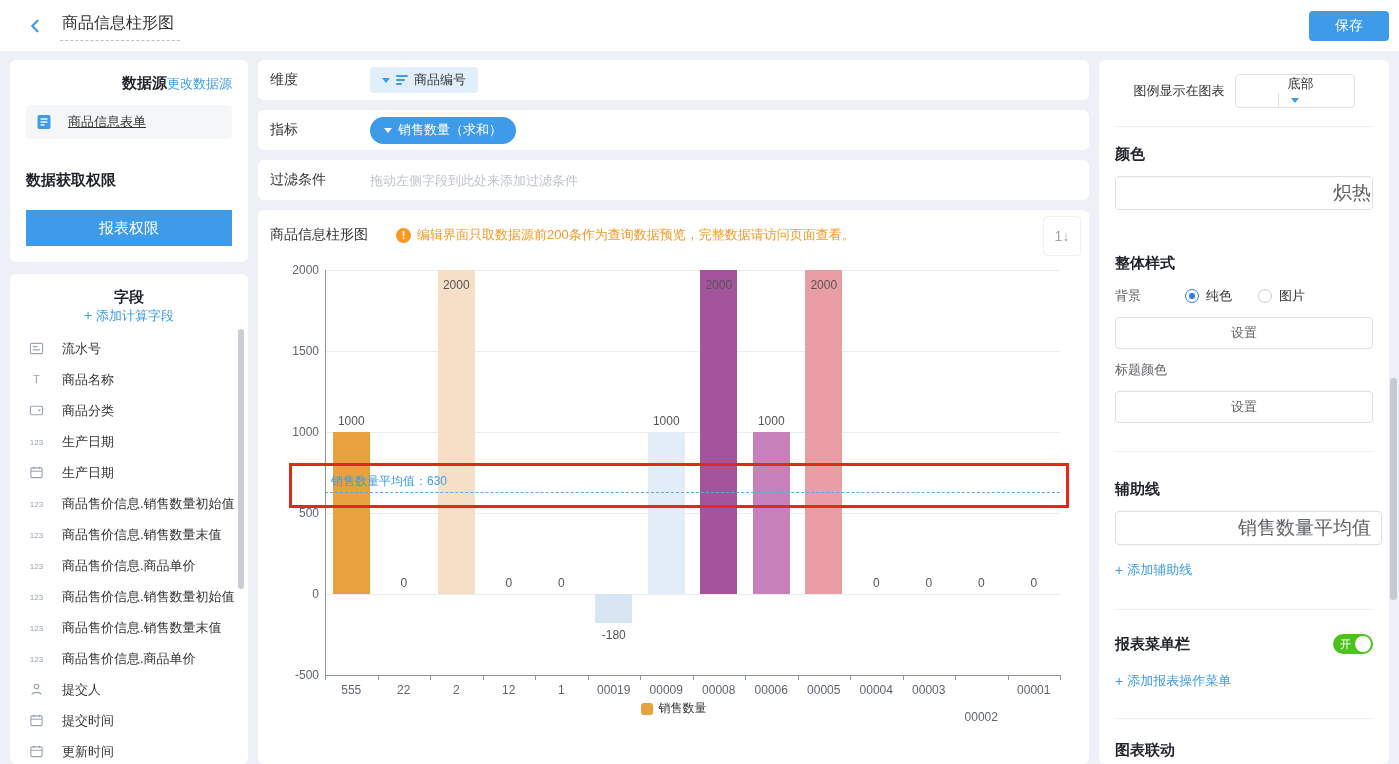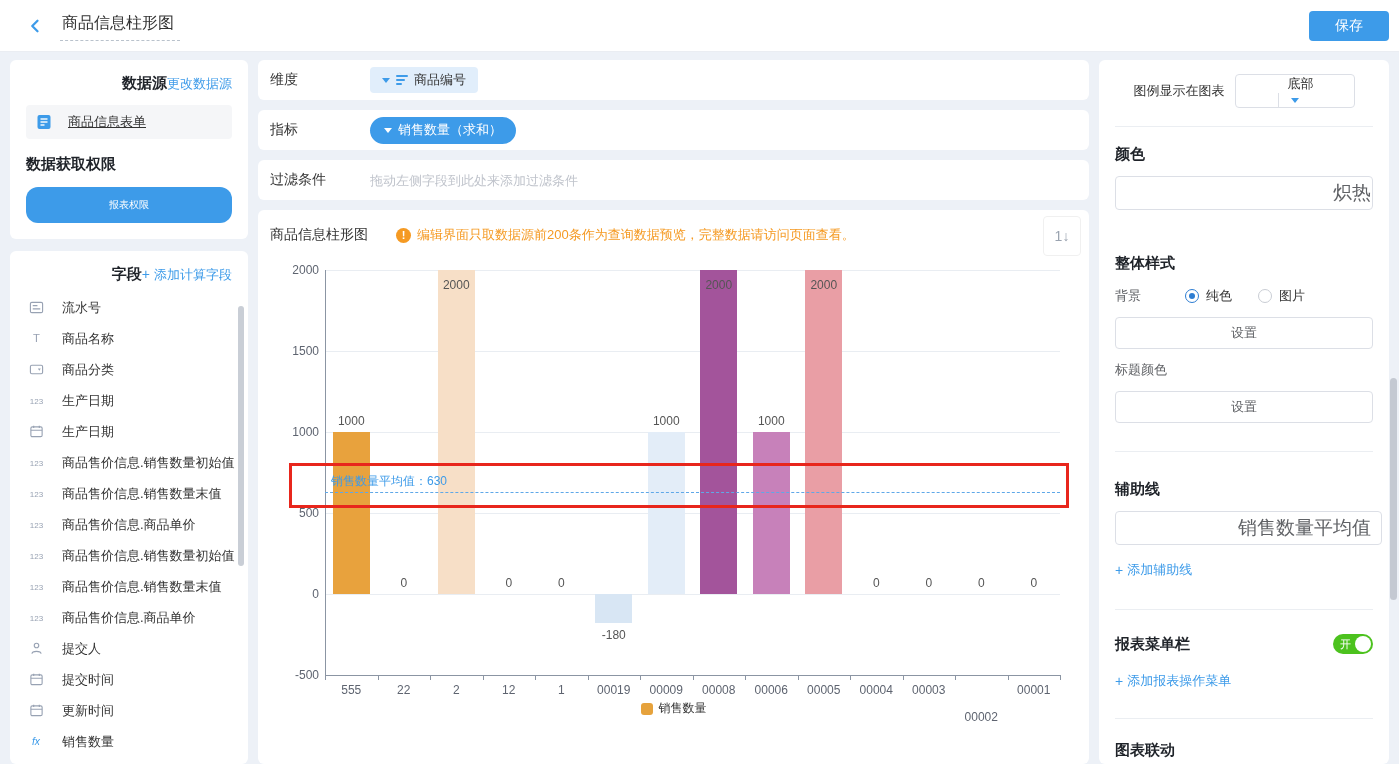--- a/index.html
+++ b/index.html
@@ -12,22 +12,22 @@
   .content { display:flex; padding:8px 10px 0 10px; gap:10px; height:712px; }
   .panel { background:#fff; border-radius:6px; }
   
   .left-col { width:238px; display:flex; flex-direction:column; }
   .ds-panel { padding:14px 16px 16px; }
   .hd-row { display:flex; align-items:center; justify-content:flex-end; }
   .sec-title { font-size:15px; font-weight:bold; color:#1F2329; }
   .link { color:#3D9BE9; font-size:13px; text-decoration:none; cursor:pointer; }
   .plus { margin-right:4px; font-size:14px; }
   .source-item { margin-top:12px; height:34px; background:#F5F6F8; border-radius:4px; display:flex; align-items:center; padding:0 10px; gap:16px; font-size:13px; color:#333;text-decoration:underline; }
-  .perm-title { margin-top:16px; }
-  .perm-btn { margin-top:13px; width:100%; height:36px; background:#3D9BE9; color:#fff; border:none; border-radius:12px; font-size:10px; cursor:pointer; }
+  .perm-title { margin-top:32px; }
+  .perm-btn { margin-top:20px; width:100%; height:36px; background:#3D9BE9; color:#fff; border:none; border-radius:0; font-size:15px; cursor:pointer; }
   .fields-panel { margin-top:12px; flex:1; padding:14px 10px 0 16px; position:relative; overflow:hidden; }
   .field-list { margin-top:8px; }
   .field-row { display:flex; align-items:center; gap:16px; height:31px; color:#333; font-size:13px; cursor:pointer; white-space:nowrap; }
   .f-icon { width:20px; display:flex; justify-content:center; align-items:center; flex:none; }
   .sb { position:absolute; background:#C9CED6; border-radius:3px; }
   
   .mid-col { width:831px; display:flex; flex-direction:column; }
   .cfg-row { height:40px; display:flex; align-items:center; padding:0 12px; margin-bottom:10px; }
   .cfg-label { width:100px; font-size:14px; color:#333; flex:none; }
   .dim-tag { display:inline-flex; align-items:center; gap:6px; height:26px; background:#E1EEFB; border-radius:4px; padding:0 12px; font-size:13px; color:#333; cursor:pointer; }
@@ -113,21 +113,21 @@
             <line x1="4.5" y1="8" x2="11.5" y2="8" stroke="#fff" stroke-width="1.4"></line>
             <line x1="4.5" y1="11" x2="8.5" y2="11" stroke="#fff" stroke-width="1.4"></line>
           </svg>
         <span>商品信息表单</span>
       </div>
       <div class="sec-title perm-title">数据获取权限</div>
       <button class="perm-btn">报表权限</button>
     </section>
 
     <section class="panel fields-panel">
-      <div class="hd-row" style="padding-right:6px;">
+      <div class="hd-row" style="padding-right:6px;flex-direction:column;">
         <span class="sec-title">字段</span>
         <a class="link"><span class="plus">+</span><span>添加计算字段</span></a>
       </div>
       <div class="field-list">
           <div class="field-row">
             <span class="f-icon">
               <svg width="15" height="15" viewBox="0 0 16 16">
                 <rect x="1.5" y="2.5" width="13" height="11" rx="1.5" fill="none" stroke="#98A2B3" stroke-width="1.2"></rect>
                 <line x1="4" y1="6" x2="9" y2="6" fill="none" stroke="#98A2B3" stroke-width="1.2"></line>
                 <line x1="4" y1="9.5" x2="12" y2="9.5" fill="none" stroke="#98A2B3" stroke-width="1.2"></line>

